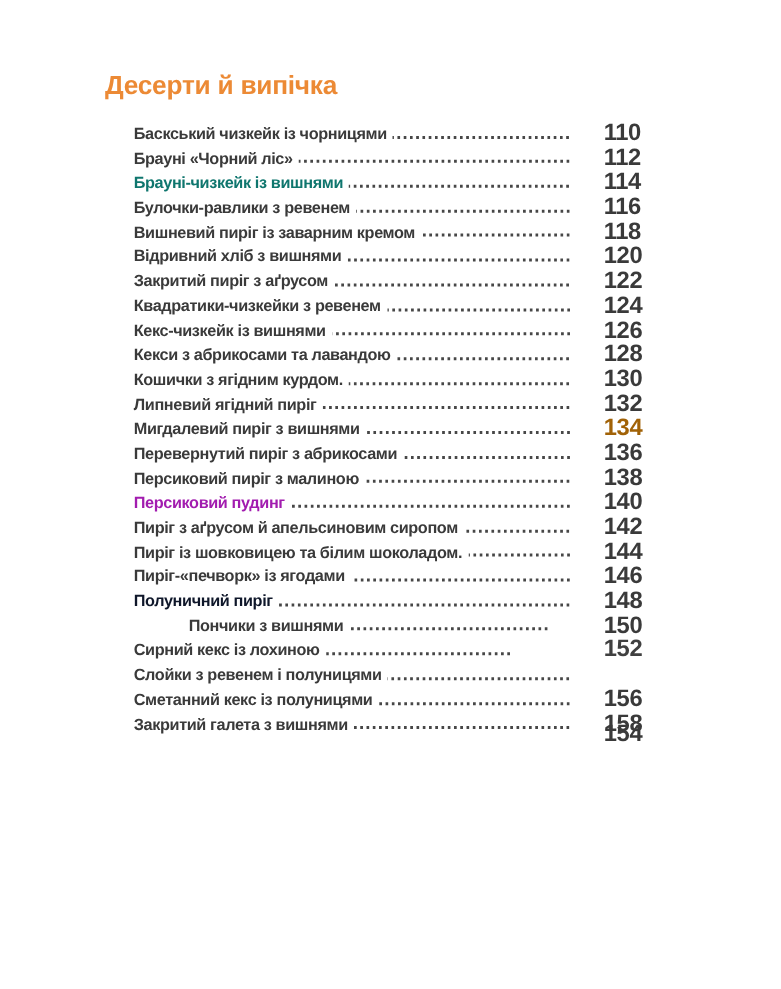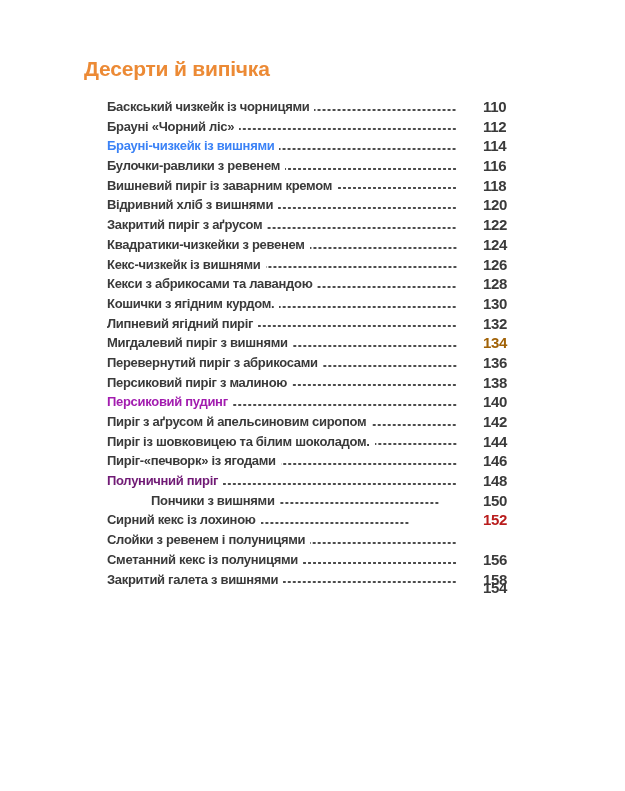--- a/index.html
+++ b/index.html
@@ -53,21 +53,21 @@
     align-self: flex-end;
     margin: 0 26px 5px 5px;
     background-image: radial-gradient(circle, #474747 1.1px, transparent 1.35px);
     background-size: 5px 4px;
     background-repeat: repeat-x;
     background-position: right bottom;
   }
   .toc-page {
     flex: 0 0 22px;
     width: 22px;
-    font-size: 15px;
+    font-size: 19px;
     line-height: 19.7px;
     font-weight: 700;
     letter-spacing: -0.3px;
     color: #3A3A3A;
     text-align: right;
   }
 </style>
 </head>
 <body>
 
@@ -81,21 +81,21 @@
     <span class="toc-page" style="color: rgb(58, 58, 58);">110</span>
   </div>
 
   <div class="toc-row">
     <span class="toc-title" style="color: rgb(58, 58, 58);">Брауні «Чорний ліс»</span>
     <span class="toc-leader"></span>
     <span class="toc-page" style="color: rgb(58, 58, 58);">112</span>
   </div>
 
   <div class="toc-row">
-    <span class="toc-title" style="color: #3b82f6;">Брауні-чизкейк із вишнями</span>
+    <span class="toc-title" style="color: #0f766e;">Брауні-чизкейк із вишнями</span>
     <span class="toc-leader"></span>
     <span class="toc-page" style="color: rgb(58, 58, 58);">114</span>
   </div>
 
   <div class="toc-row">
     <span class="toc-title" style="color: rgb(58, 58, 58);">Булочки-равлики з ревенем</span>
     <span class="toc-leader"></span>
     <span class="toc-page" style="color: rgb(58, 58, 58);">116</span>
   </div>
 
@@ -183,35 +183,35 @@
     <span class="toc-page" style="color: rgb(58, 58, 58);">144</span>
   </div>
 
   <div class="toc-row">
     <span class="toc-title" style="color: rgb(58, 58, 58);">Пиріг-«печворк» із ягодами</span>
     <span class="toc-leader"></span>
     <span class="toc-page" style="color: rgb(58, 58, 58);">146</span>
   </div>
 
   <div class="toc-row">
-    <span class="toc-title" style="color: #701a75;">Полуничний пиріг</span>
+    <span class="toc-title" style="color: #0f172a;">Полуничний пиріг</span>
     <span class="toc-leader"></span>
     <span class="toc-page" style="color: rgb(58, 58, 58);">148</span>
   </div>
 
   <div class="toc-row">
     <span class="toc-title" style="color: rgb(58, 58, 58); padding-left: 44px;">Пончики з вишнями</span>
     <span class="toc-leader"></span>
     <span class="toc-page" style="color: rgb(58, 58, 58); margin-left: 18px;">150</span>
   </div>
 
   <div class="toc-row">
     <span class="toc-title" style="color: rgb(58, 58, 58);">Сирний кекс із лохиною</span>
     <span class="toc-leader"></span>
-    <span class="toc-page" style="color: #b91c1c; margin-left: 48px;">152</span>
+    <span class="toc-page" style="color: #404040; margin-left: 48px;">152</span>
   </div>
 
   <div class="toc-row">
     <span class="toc-title" style="color: rgb(58, 58, 58);">Слойки з ревенем і полуницями</span>
     <span class="toc-leader"></span>
     <span class="toc-page" style="color: rgb(58, 58, 58); margin-top: 48px;">154</span>
   </div>
 
   <div class="toc-row">
     <span class="toc-title" style="color: rgb(58, 58, 58);">Сметанний кекс із полуницями</span>

